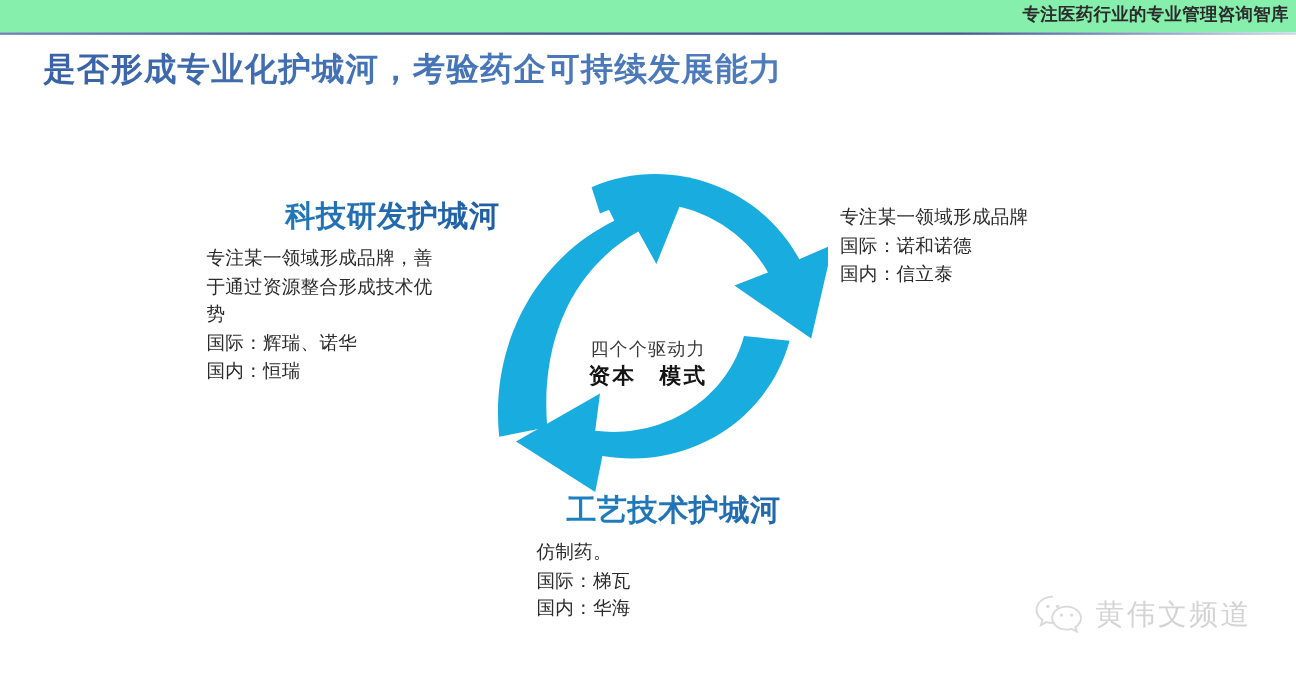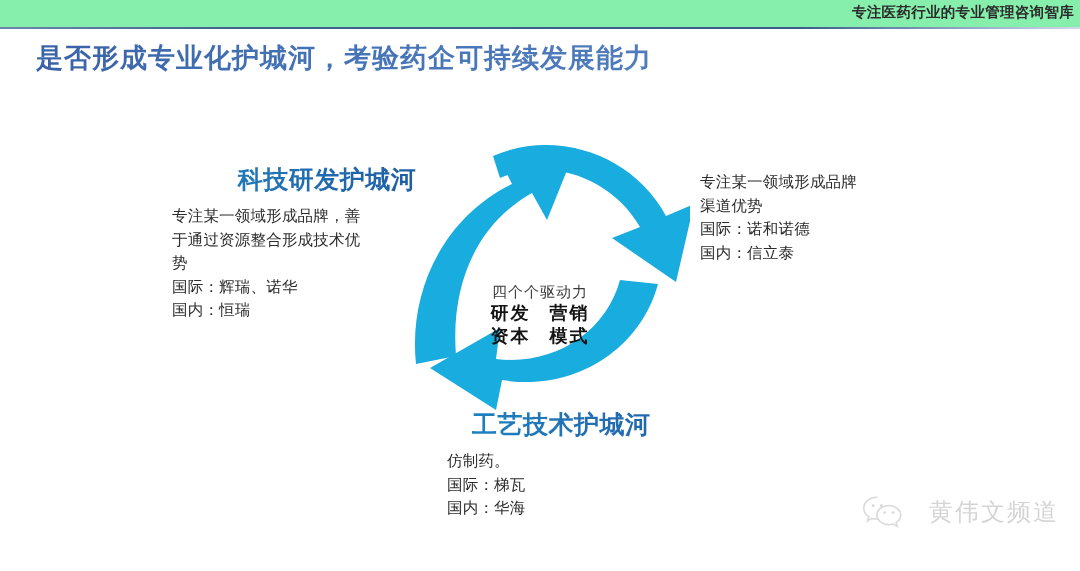--- a/index.html
+++ b/index.html
@@ -127,21 +127,21 @@
   }
   .cycle-center .drivers-row span { display: inline-block; width: 52px; }
 
   
   #watermark {
     position: absolute;
     left: 862px;
     top: 495px;
     display: flex;
     align-items: center;
-    gap: 25px;
+    gap: 9px;
     opacity: 0.42;
   }
   #watermark .wm-text {
     font-size: 24px;
     color: #9a9a9a;
     letter-spacing: 2px;
     white-space: nowrap;
   }
   #watermark svg { display: block; }
 </style>
@@ -187,44 +187,39 @@
                  L 106 247
                  C 164 254, 216 220, 230 168
                  Z"></path>
       </g>
     </svg>
   </div>
 
   <div class="cycle-center">
     <div class="drivers-label">四个个驱动力</div>
     <div class="drivers-row">
-      <span>研发</span>
-      <span>营销</span>
-    </div>
-    <div class="drivers-row">
       <span>资本</span>
       <span>模式</span>
     </div>
   </div>
 
   <div class="moat-block" id="moat-tech">
     <div class="moat-heading">科技研发护城河</div>
     <div class="moat-body">
       <div>专注某一领域形成品牌，善</div>
       <div>于通过资源整合形成技术优</div>
       <div>势</div>
       <div>国际：辉瑞、诺华</div>
       <div>国内：恒瑞</div>
     </div>
   </div>
 
   <div class="moat-block" id="moat-domain">
     <div class="moat-body">
       <div>专注某一领域形成品牌</div>
-      <div>渠道优势</div>
       <div>国际：诺和诺德</div>
       <div>国内：信立泰</div>
     </div>
   </div>
 
   <div class="moat-block" id="moat-process">
     <div class="moat-heading">工艺技术护城河</div>
     <div class="moat-body">
       <div>仿制药。</div>
       <div>国际：梯瓦</div>

